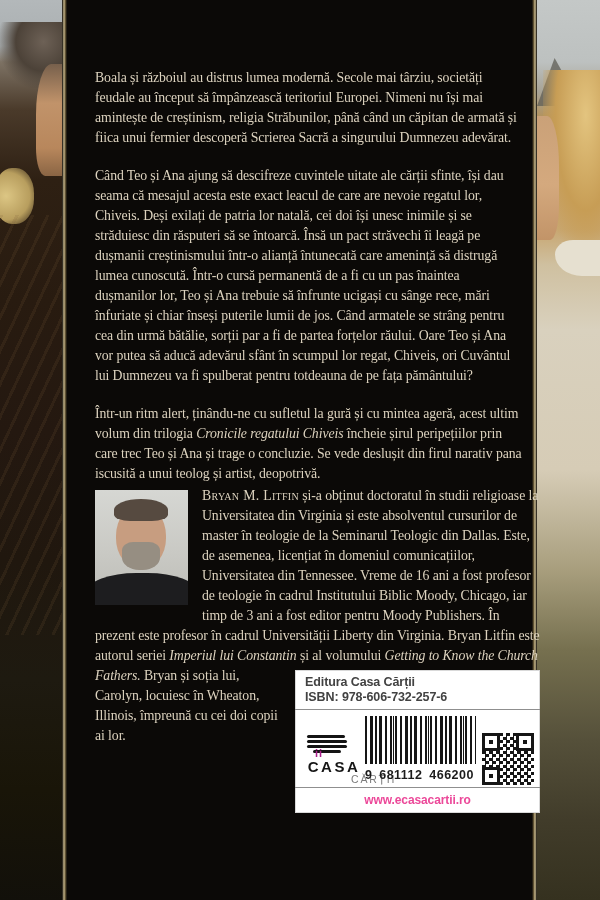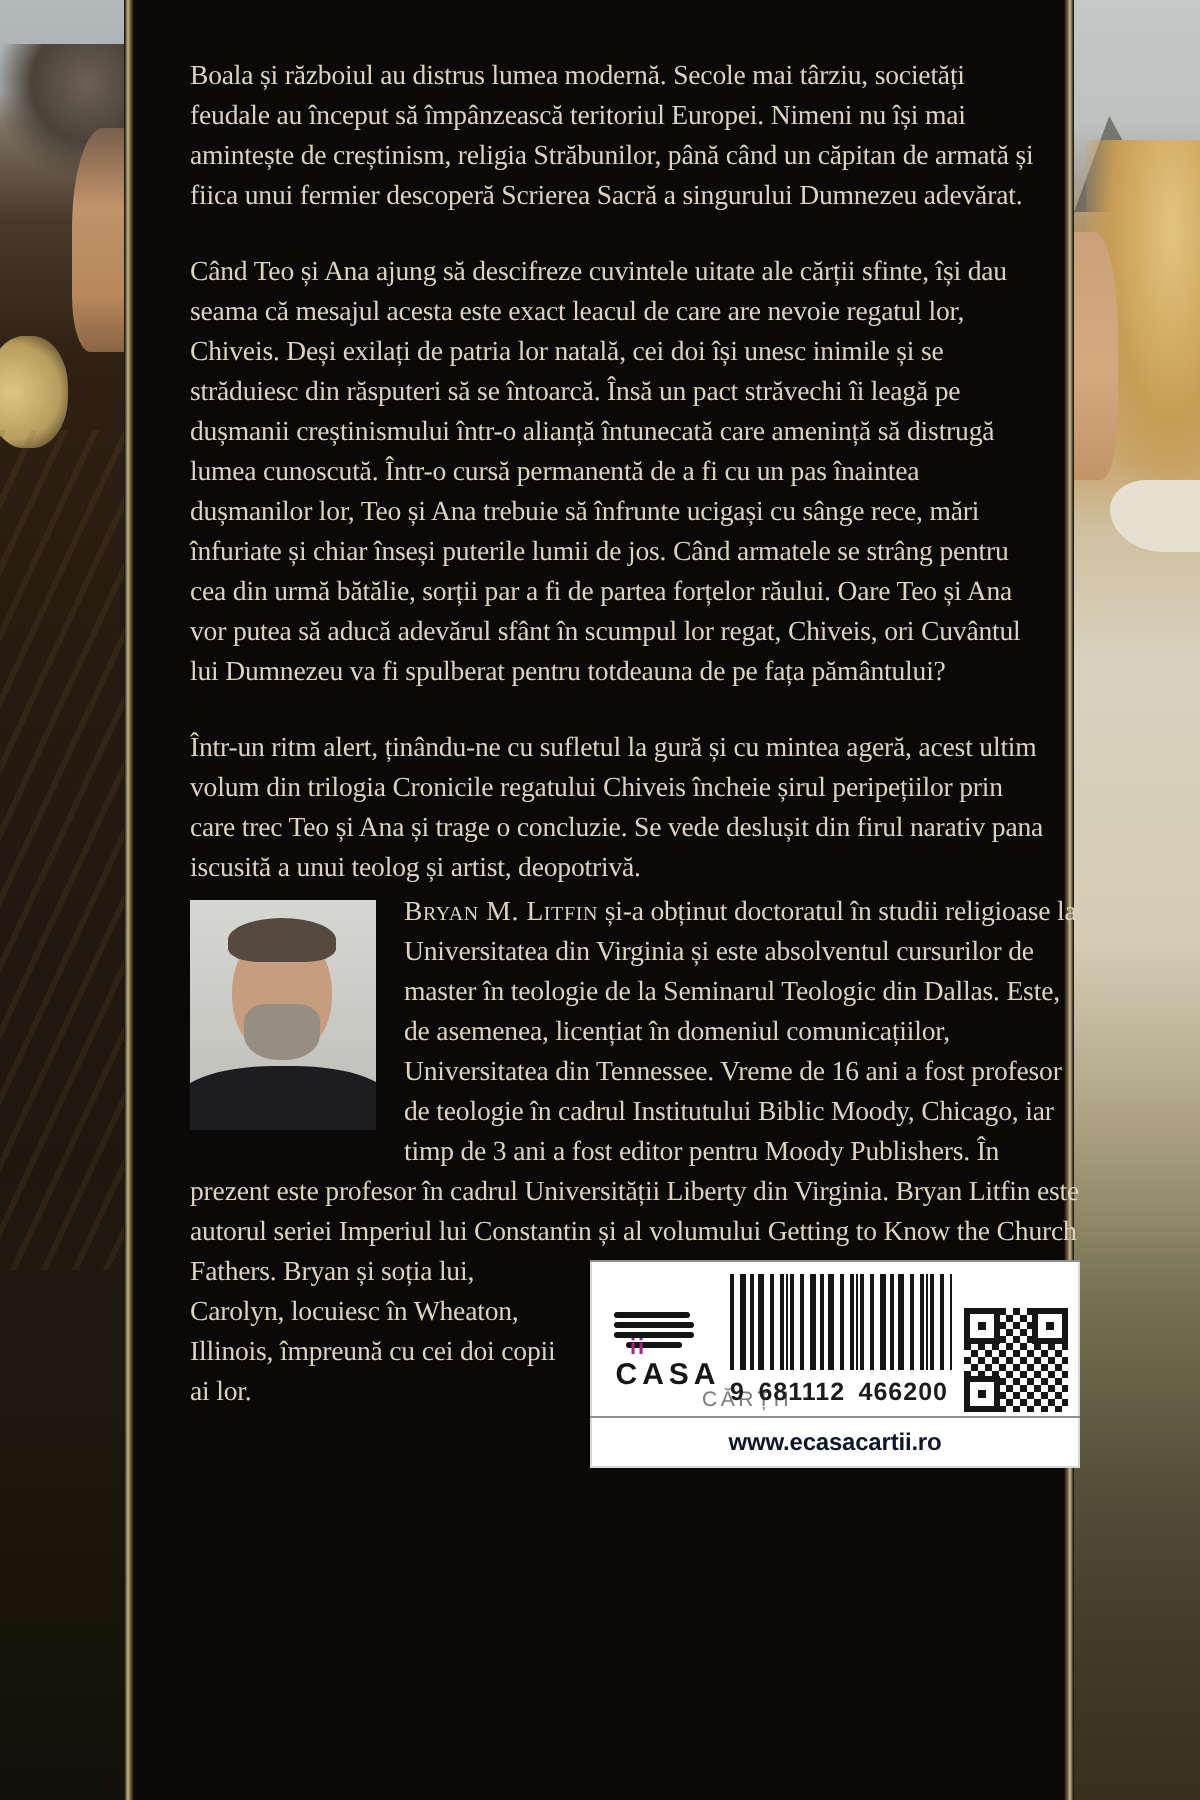--- a/index.html
+++ b/index.html
@@ -47,30 +47,30 @@
     background:#e6e0d0; border-radius:40% 0 0 60%;}
   
   .fold{position:absolute; top:0; height:900px; width:5px;}
   .fold-left{left:62px;
     background:linear-gradient(90deg,#050403 0%,#c7b78d 40%,#6e5f3c 65%,#0b0907 100%);}
   .fold-right{left:532px;
     background:linear-gradient(90deg,#0b0907 0%,#6e5f3c 35%,#cbbb90 60%,#050403 100%);}
 
   
   .content{
-    position:absolute; left:95px; top:0; width:429px; padding-top:28px;
+    position:absolute; left:95px; top:0; width:429px; padding-top:68px;
     color:#ddd3bf; font-size:13.8px; line-height:20px; letter-spacing:-0.1px;
   }
   .para{margin:0 0 18px 0; text-align:left;}
   .review-para{margin:0 0 2px 0;}
   .attribution{
     margin:2px 0 30px 0; text-align:right; font-size:13px; color:#d8cdb8;
   }
   .smallcaps{font-variant:small-caps; letter-spacing:.3px;}
-  .italic{}
+  .italic{font-style:italic;}
 
   
   .bio{margin-right:-16px; color:#ddd3bf;}
   .author-photo{
     float:left; width:93px; height:115px; margin:4px 14px 2px 0;
     position:relative; overflow:hidden;
     background:linear-gradient(180deg,#d6d7d3 0%,#c9c9c4 55%,#bcbcb6 100%);
   }
   .ap-head{position:absolute; left:21px; top:14px; width:50px; height:64px;
     background:#c79d80; border-radius:50% 50% 46% 46%;}
@@ -105,21 +105,21 @@
       repeating-linear-gradient(90deg,#161616 0 1px,rgba(0,0,0,0) 1px 7px),
       #fff;}
   .bc-digits{display:flex; justify-content:space-between; font-size:12.5px;
     font-weight:bold; color:#1c1c1c; padding:1px 2px 0 0; letter-spacing:.5px;}
   .qr-col{width:54px; margin-left:6px;}
   .qr{position:relative; width:52px; height:52px;
     background:repeating-conic-gradient(#161616 0% 25%, #ffffff 0% 50%) 0 0/7px 7px;}
   .qr-finder{position:absolute; width:12px; height:12px; border:3px solid #161616; background:#fff;}
   .qf-tl{left:0; top:0;} .qf-tr{right:0; top:0;} .qf-bl{left:0; bottom:0;}
   .qr-dot{width:4px; height:4px; background:#161616; margin:4px auto 0;}
-  .isbn-foot{text-align:center; font-size:12px; color:#0f172a; padding:2px 0 3px; font-weight:bold;}
+  .isbn-foot{text-align:center; font-size:12px; color:#ec4899; padding:2px 0 3px; font-weight:bold;}
 </style>
 </head>
 <body>
 
 <div class="cover">
 
   <div class="strip strip-left">
     <div class="sl-hair"></div>
     <div class="sl-face"></div>
     <div class="sl-collar"></div>
@@ -148,20 +148,24 @@
     <div class="bio">
 
       <div class="author-photo">
         <div class="ap-head"></div>
         <div class="ap-hair"></div>
         <div class="ap-beard"></div>
         <div class="ap-shirt"></div>
       </div>
 
       <span class="smallcaps">Bryan M. Litfin</span><span> și-a obținut doctoratul în studii religioase la Universitatea din Virginia și este absolventul cursurilor de master în teologie de la Seminarul Teologic din Dallas. Este, de asemenea, licențiat în domeniul comunicațiilor, Universitatea din Tennessee. Vreme de 16 ani a fost profesor de teologie în cadrul Institutului Biblic Moody, Chicago, iar timp de 3 ani a fost editor pentru Moody Publishers. În prezent este profesor în cadrul Universității Liberty din Virginia. Bryan Litfin este autorul seriei </span><span class="italic">Imperiul lui Constantin</span><span> și al volumului </span><span class="italic">Getting to Know the Church Fathers.</span><div class="isbn-box">
+        <div class="isbn-head">
+          <div>Editura Casa Cărții</div>
+          <div>ISBN: 978-606-732-257-6</div>
+        </div>
         <div class="isbn-div"></div>
         <div class="isbn-mid">
           <div class="logo-col">
             <div class="logo-glyph">
               <div class="logo-bar lb1"></div>
               <div class="logo-bar lb2"></div>
               <div class="logo-bar lb3"></div>
               <div class="logo-bar lb4"></div>
               <div class="logo-ii">ii</div>
             </div>

